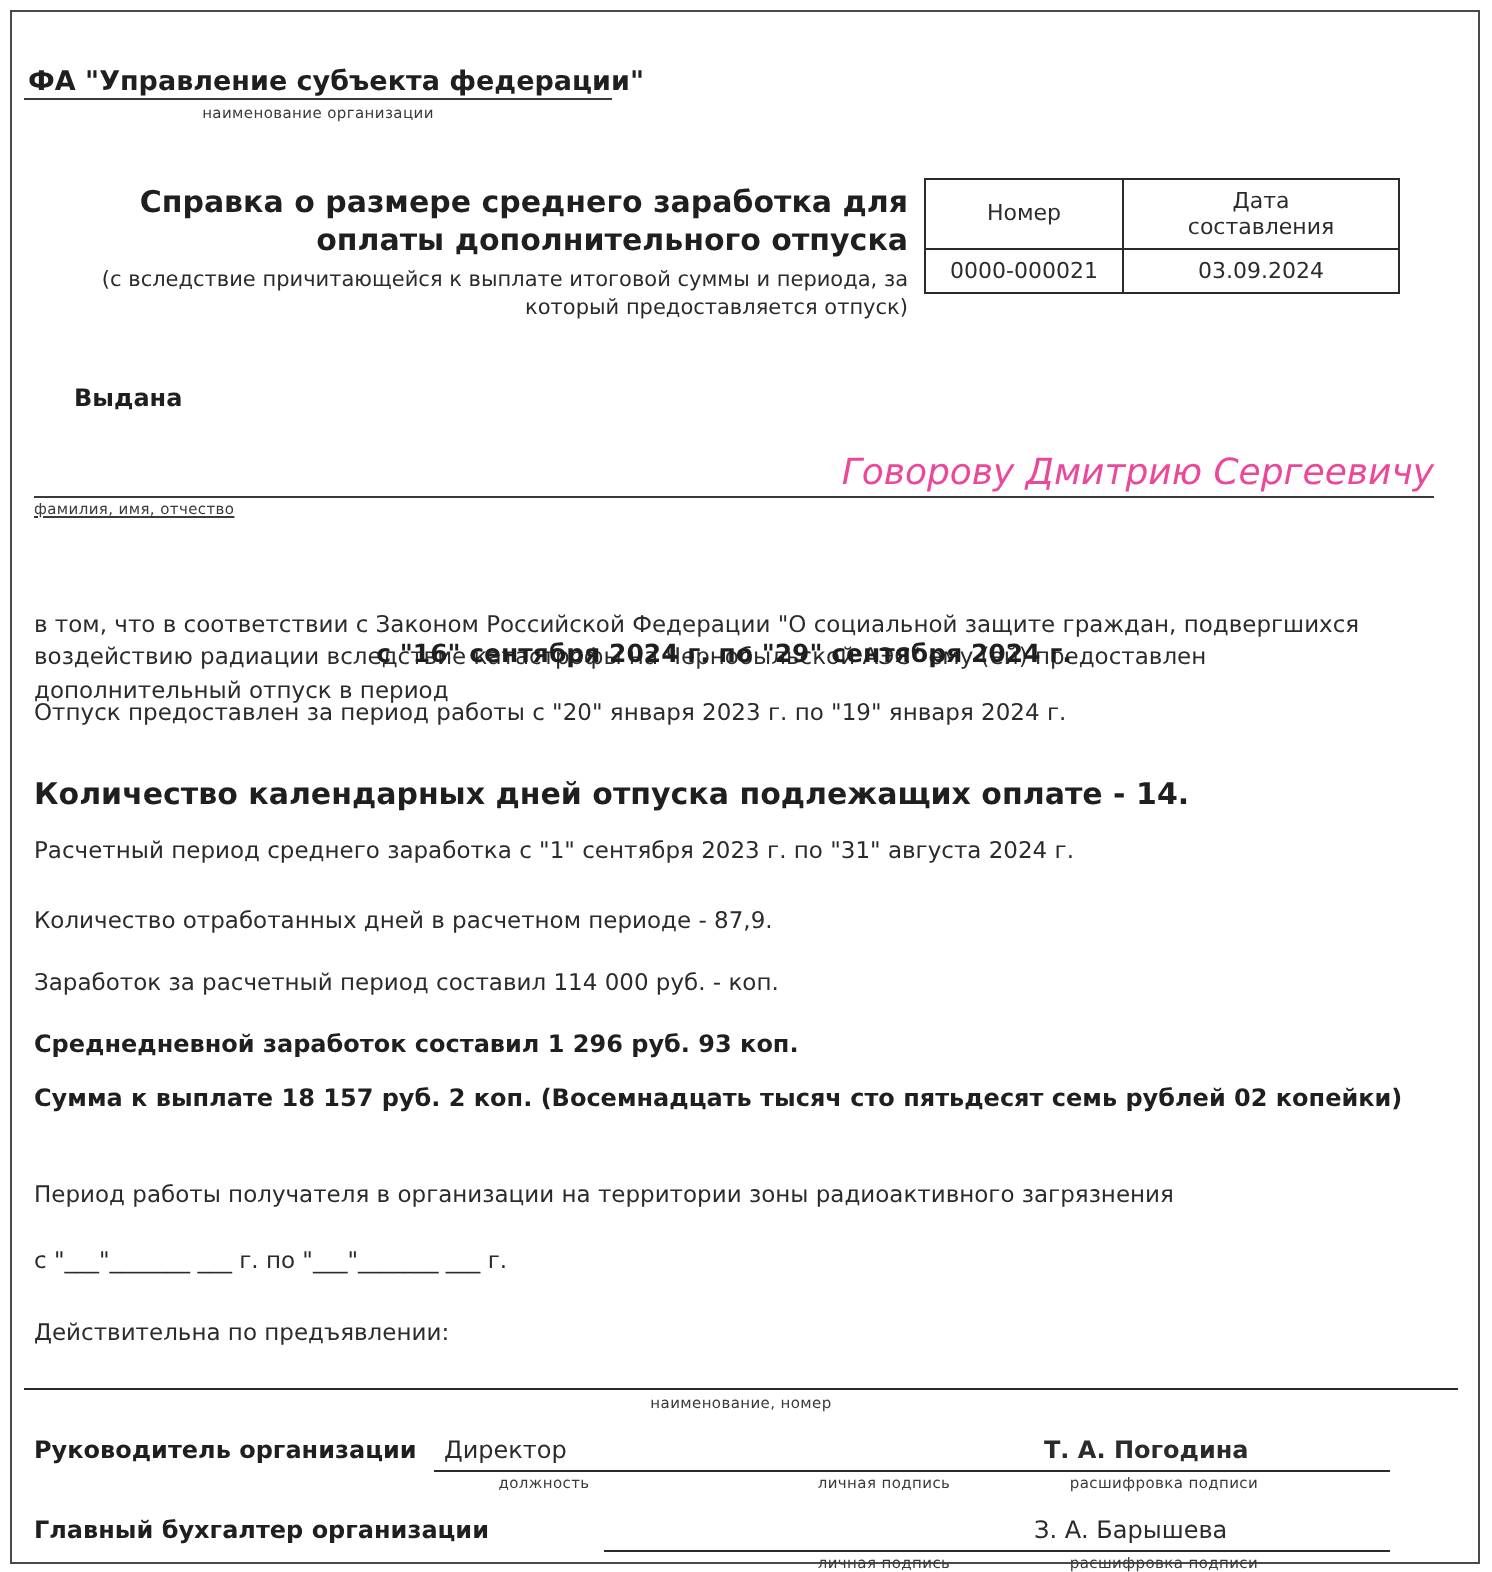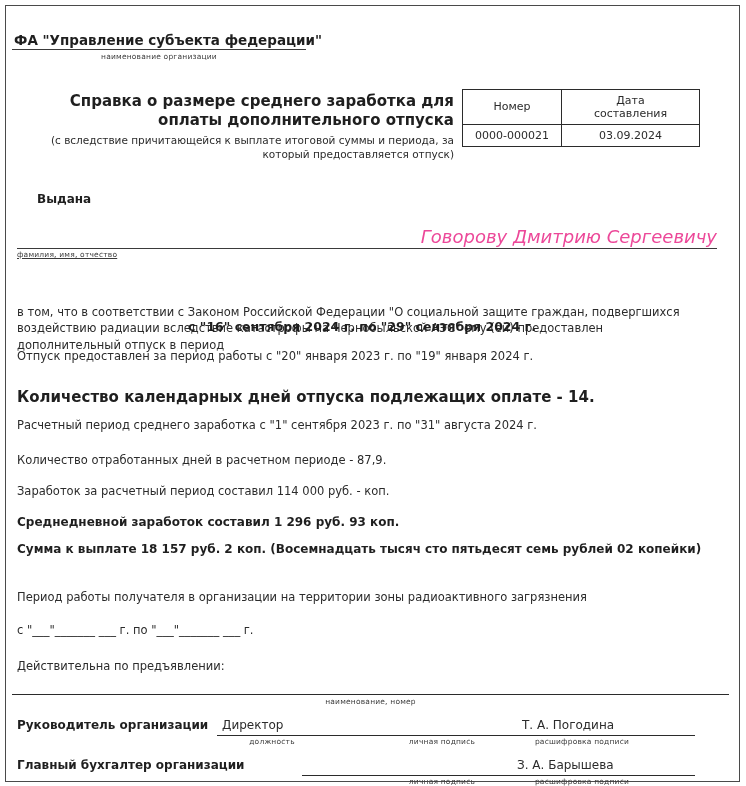--- a/index.html
+++ b/index.html
@@ -207,21 +207,21 @@
   .sig-line-1 { left: 205px; top: 3px; width: 478px; }
   .sig-line-2 { left: 290px; top: 3px; width: 393px; }
 
   .sig-field {
     position: absolute;
     font-size: 12px;
     color: #2b2b2b;
     white-space: nowrap;
   }
   .sig-post   { left: 210px; top: 4px; }
-  .sig-name-1 { left: 510px; top: 4px; }
+  .sig-name-1 { left: 510px; top: 4px; font-weight: bold; }
   .sig-name-2 { left: 505px; top: 4px; }
 
   .sig-cap {
     position: absolute;
     top: 23px;
     text-align: center;
   }
   .cap-post  { left: 205px; width: 110px; }
   .cap-sign1 { left: 370px; width: 120px; }
   .cap-dec1  { left: 505px; width: 130px; }

